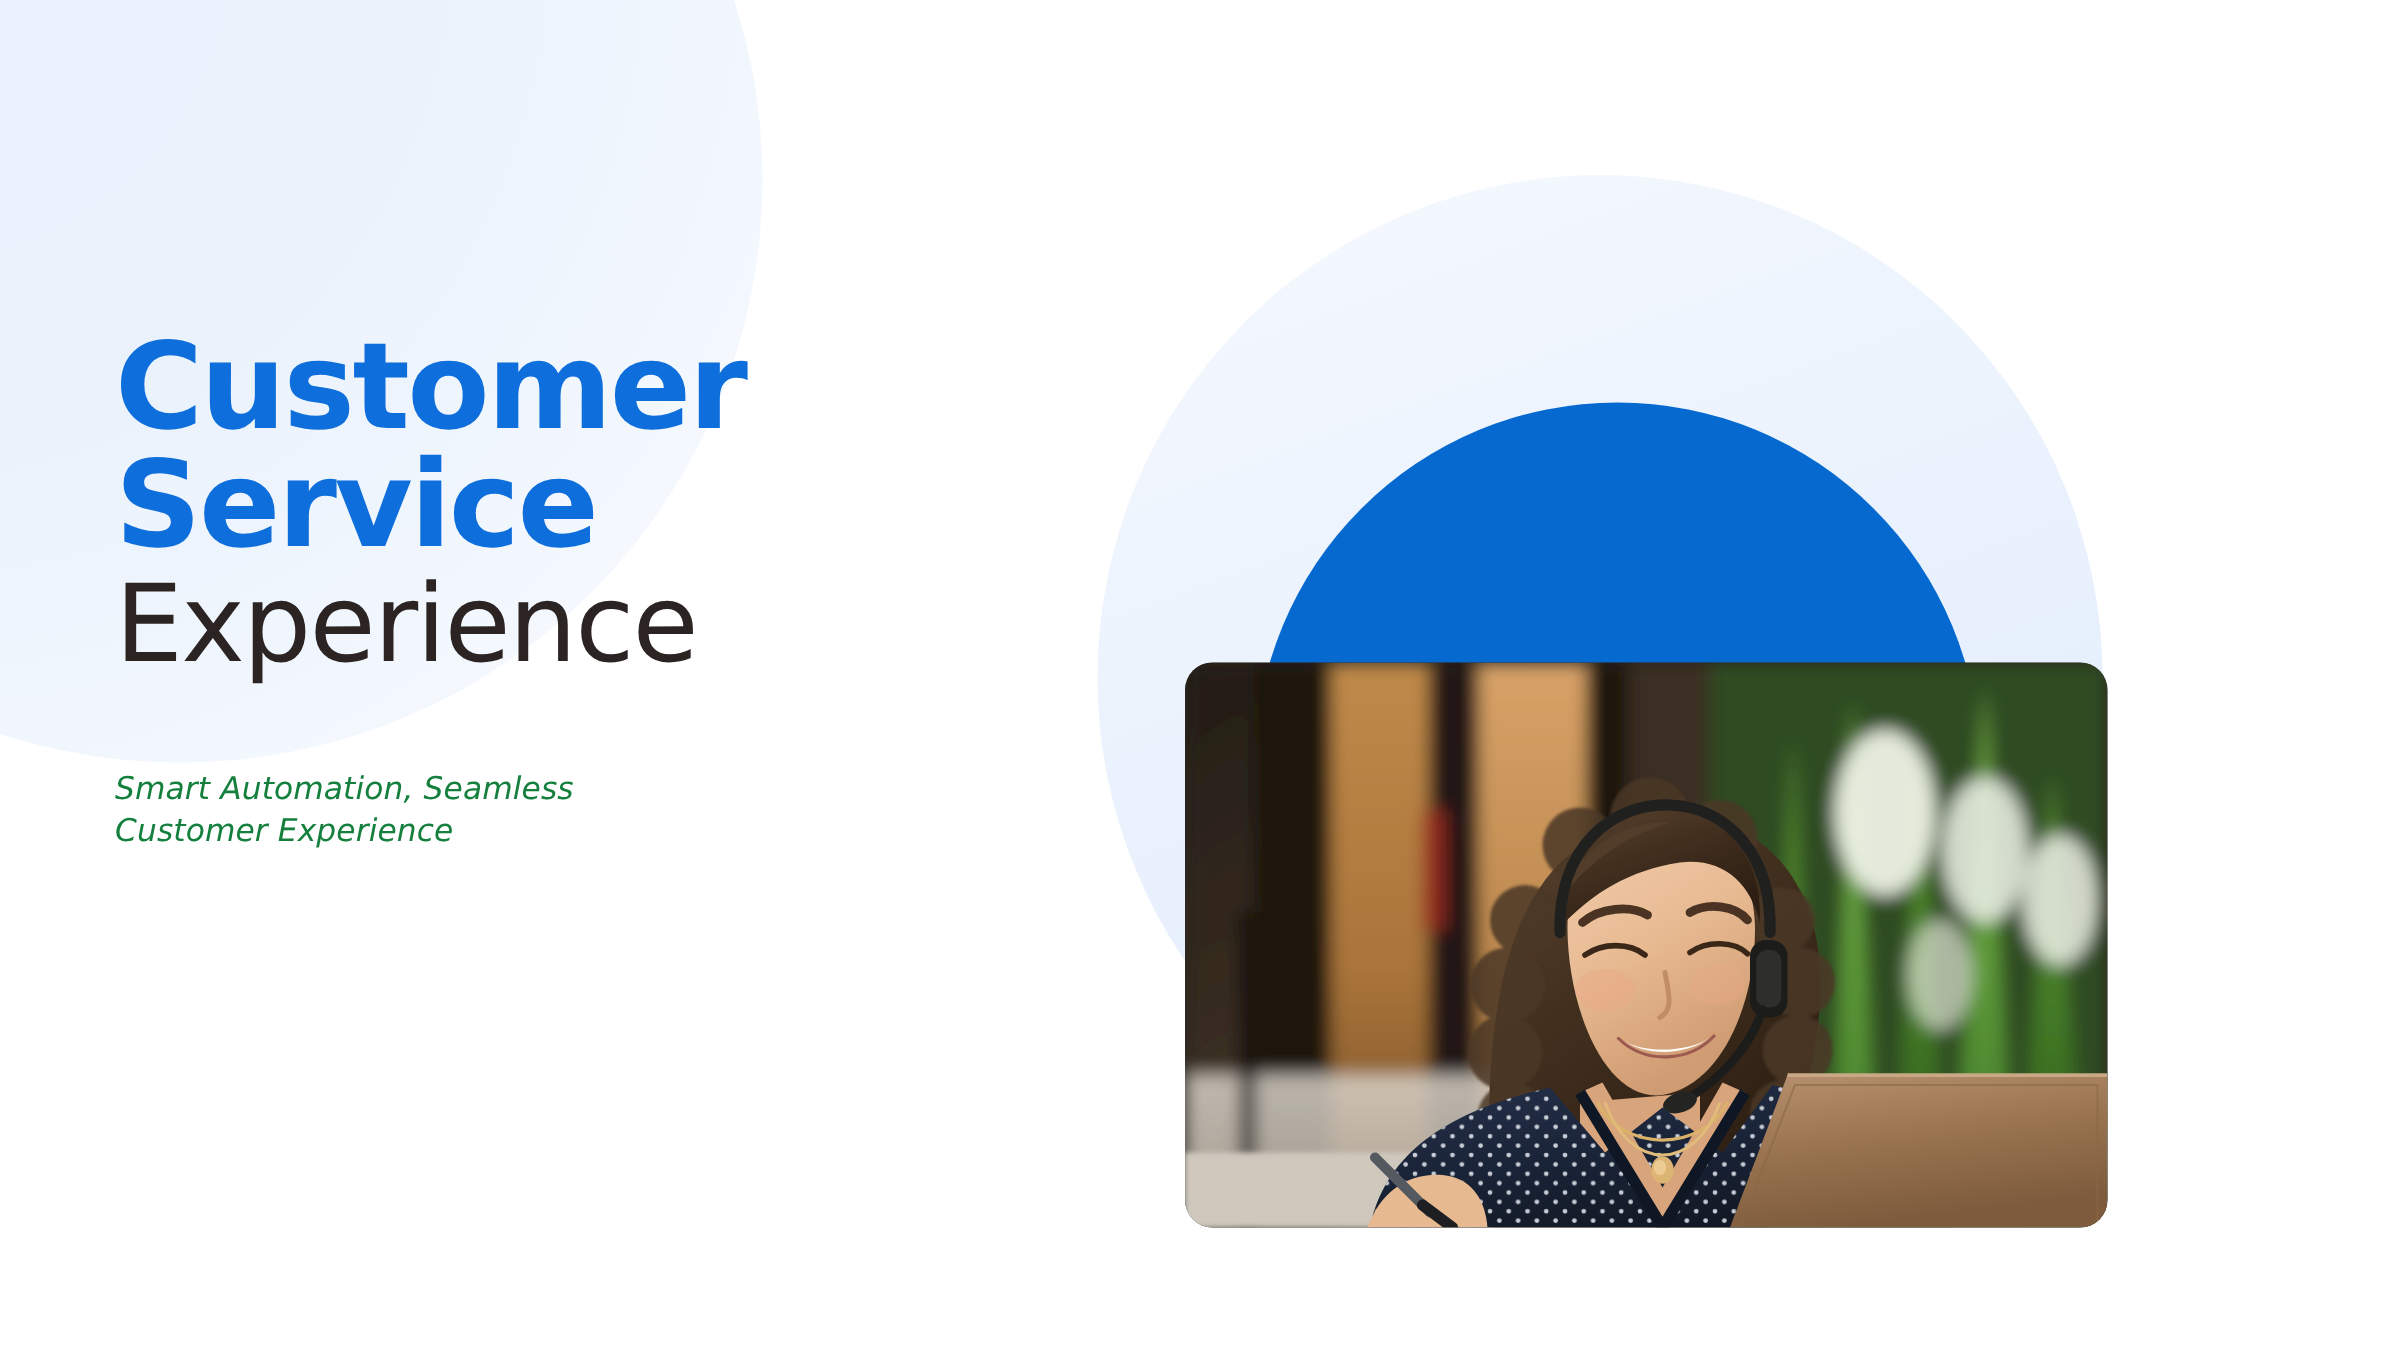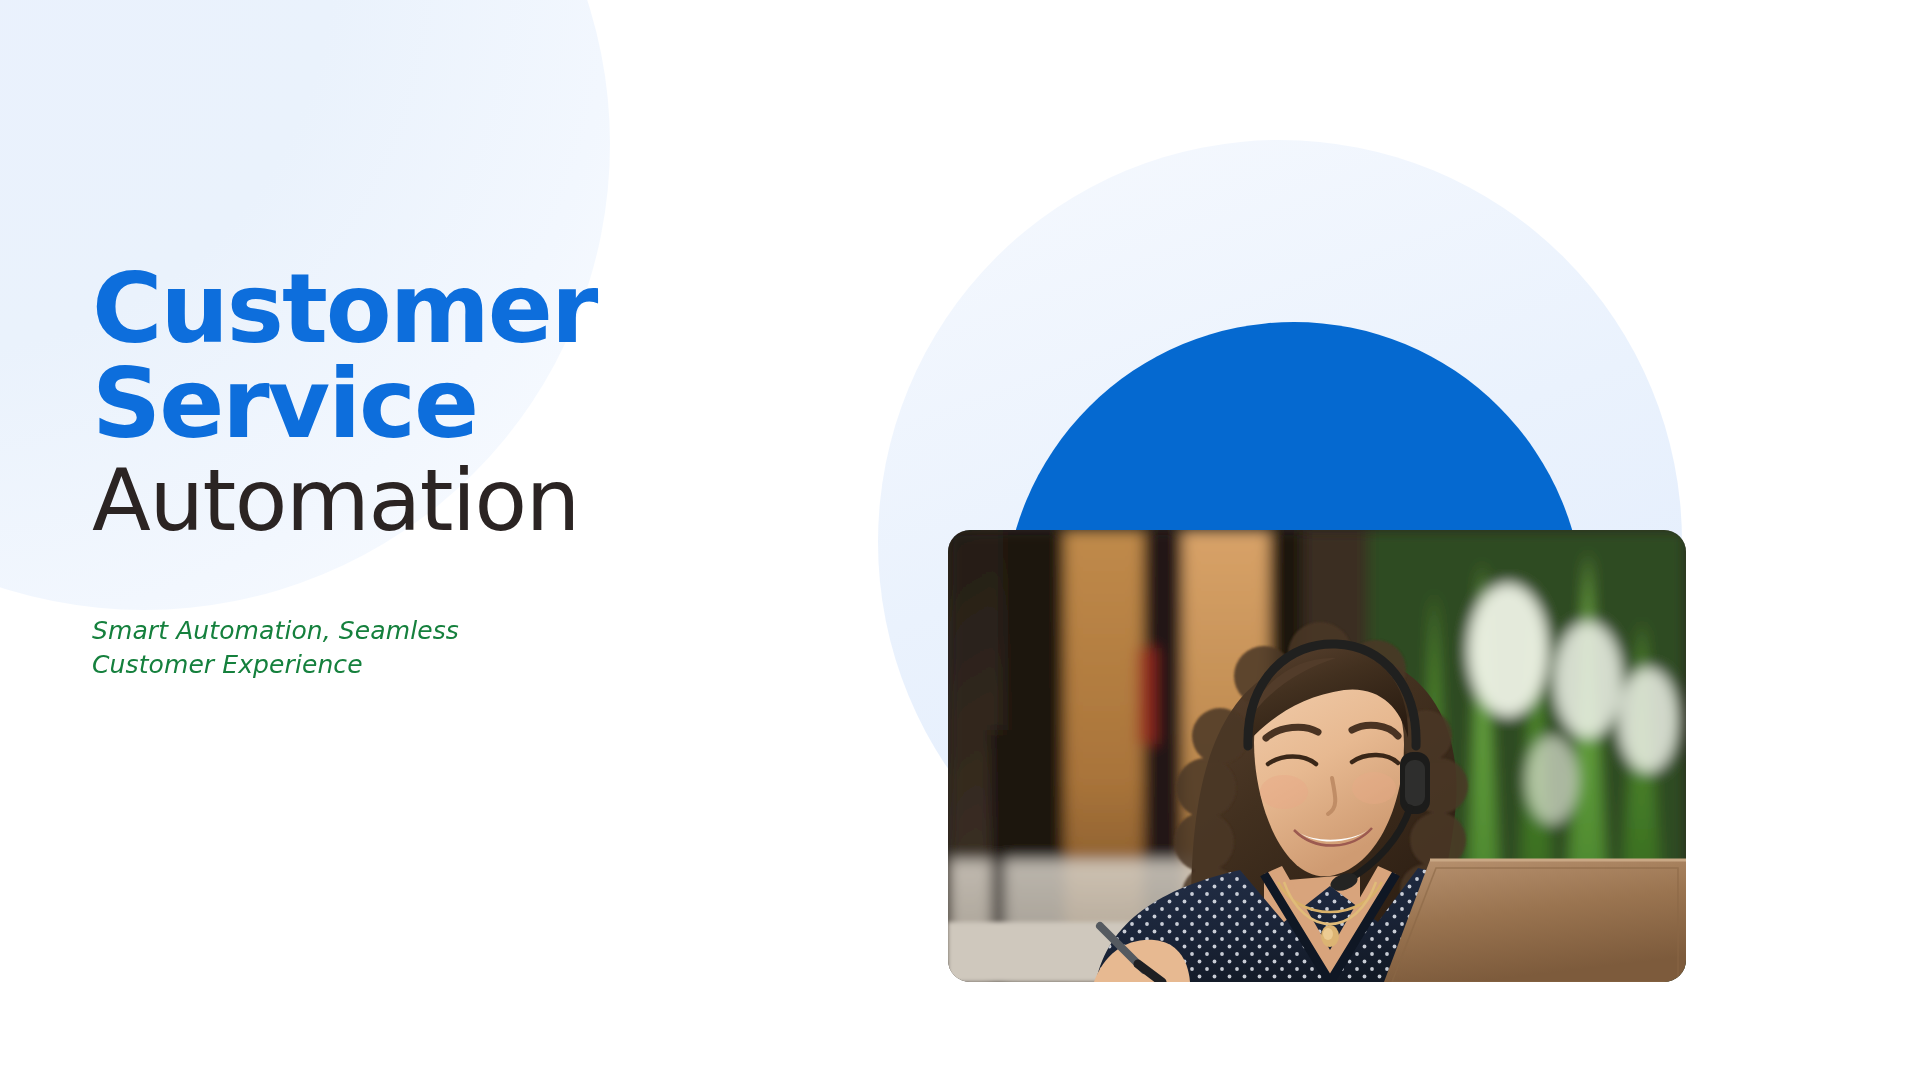--- a/index.html
+++ b/index.html
@@ -91,21 +91,21 @@
 
 <div id="slide">
 
   <div class="circle-left"></div>
   <div class="circle-right-pale"></div>
   <div class="circle-right-solid"></div>
 
   <div class="text-block">
     <div class="headline">Customer
 Service</div>
-    <div class="subhead">Automation</div>
+    <div class="subhead">Experience</div>
     <div class="tagline">Smart Automation, Seamless
 Customer Experience</div>
   </div>
 
   <div class="photo-card">
     <svg viewBox="0 0 738 452" preserveAspectRatio="xMidYMid slice">
       <defs>
         <linearGradient id="bgWall" x1="0" y1="0" x2="1" y2="1">
           <stop offset="0%" stop-color="#231c16"></stop>
           <stop offset="38%" stop-color="#3a2e22"></stop>

